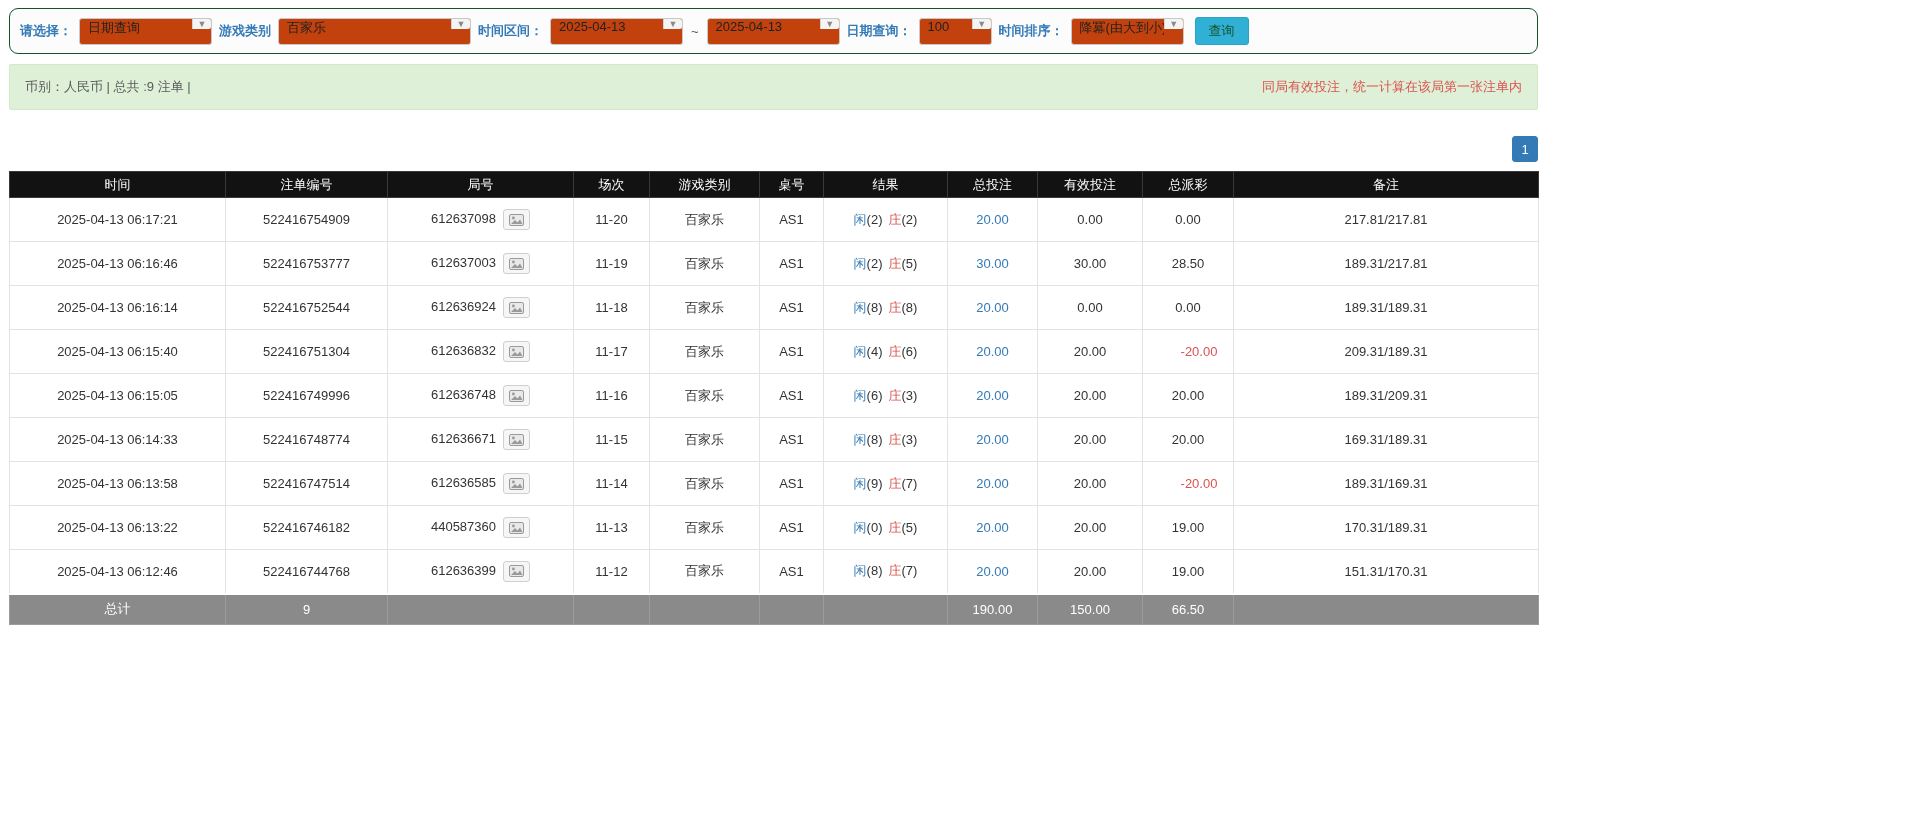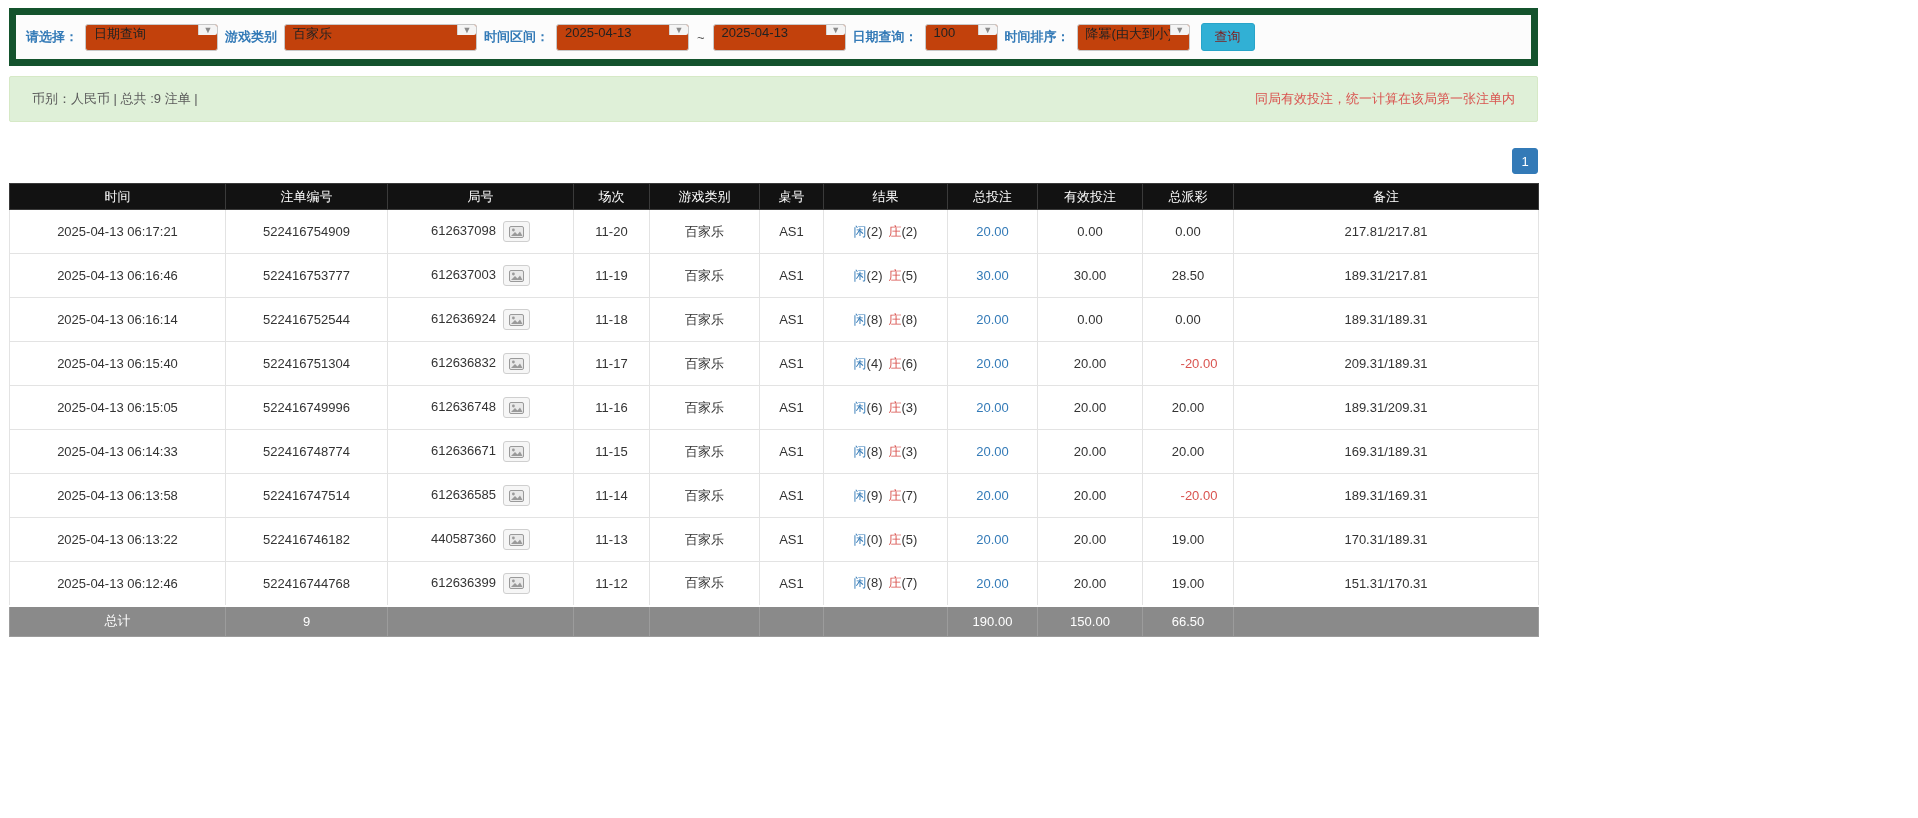--- a/index.html
+++ b/index.html
@@ -1,34 +1,34 @@
 <!DOCTYPE html>
 <html><head>
 <meta charset="utf-8">
 <style>
   * { box-sizing: border-box; }
   html,body { margin:0; padding:0; background:#fff; font-family:"Liberation Sans","DejaVu Sans",sans-serif; font-size:13px; color:#333; }
   .page { width:1548px; padding:8px 9px; }
 
   
-  .filter-bar { display:flex; align-items:center; gap:7px; background:#fcfcfc; border:7px solid #14532d; border-radius:0; padding:8px 10px; width:1529px; }
+  .filter-bar { display:flex; align-items:center; gap:7px; background:#fcfcfc; border:1px solid #14532d; border-radius:9px; padding:8px 10px; width:1529px; }
   .lbl { color:#337ab7; font-weight:bold; white-space:nowrap; }
   .tilde { color:#555; padding:0 1px; }
   .combo { display:inline-flex; align-items:flex-start; border:1px solid #c8c8c8; border-radius:3px; background:#c2410c; height:27px; cursor:pointer; }
   .combo .val { display:flex; align-items:center; padding:0 8px; color:#222; white-space:nowrap; overflow:hidden; }
   .combo .caret-box { width:19px; border-left:1px solid #d4d4d4; background:#f4f4f4; display:flex; align-items:center; justify-content:center; color:#8a8a8a; font-size:9px; border-radius:0 2px 2px 0; }
   .w-mode .val  { width:112px; }
   .w-game .val  { width:172px; }
   .w-date .val  { width:112px; }
   .w-per .val   { width:52px; }
   .w-sort .val  { width:92px; }
-  .btn-query { margin-left:4px; background:#31b0d5; color:#7f1d1d; border:1px solid #28a4c9; border-radius:3px; height:28px; padding:0 13px; font-size:13px; cursor:pointer; font-family:inherit; }
+  .btn-query { margin-left:4px; background:#31b0d5; color:#14532d; border:1px solid #28a4c9; border-radius:3px; height:28px; padding:0 13px; font-size:13px; cursor:pointer; font-family:inherit; }
 
   
-  .notice { margin-top:10px; width:1529px; background:#dff0d8; border:1px solid #d6e9c6; border-radius:2px; padding:13px 22px; display:flex; justify-content:space-between; align-items:center; color:#5a5a5a; }
+  .notice { margin-top:10px; width:1529px; background:#dff0d8; border:1px solid #d6e9c6; border-radius:2px; padding:13px 15px; display:flex; justify-content:space-between; align-items:center; color:#5a5a5a; }
   .notice .right { color:#d9534f; }
 
   
   .pagination-row { width:1529px; display:flex; justify-content:flex-end; margin:26px 0 9px; }
   .page-btn { min-width:26px; height:26px; background:#337ab7; border:1px solid #337ab7; color:#fff; display:flex; align-items:center; justify-content:center; border-radius:3px; cursor:pointer; font-size:13px; }
 
   
   table { border-collapse:collapse; width:1529px; table-layout:fixed; }
   thead th { background:#121212; color:#fff; font-weight:normal; height:26px; border:1px solid #3a3a3a; font-size:13px; text-align:center; }
   tbody td { height:44px; border:1px solid #e3e3e3; text-align:center; background:#fff; color:#333; }

